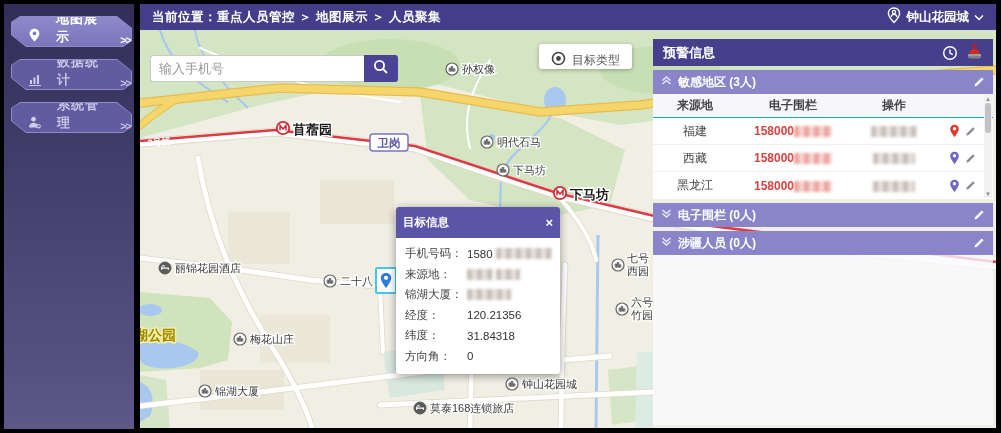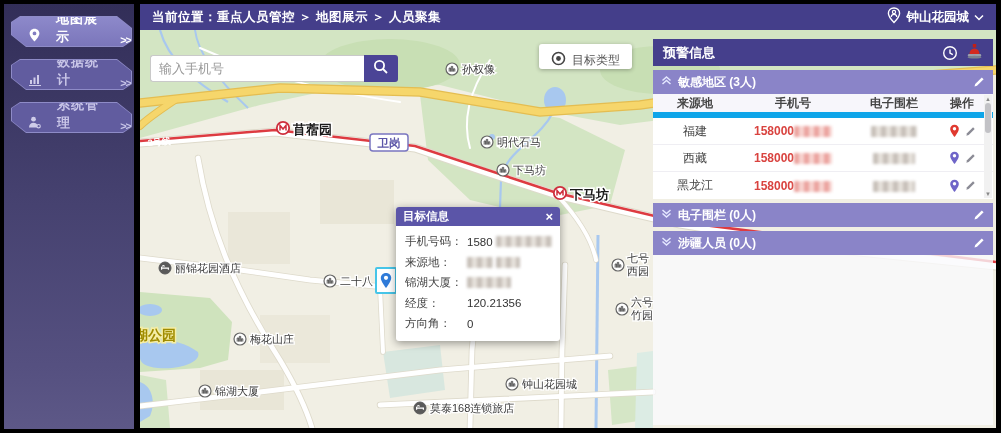--- a/index.html
+++ b/index.html
@@ -39,21 +39,21 @@
   .target-type{position:absolute;left:399px;top:14px;height:25px;padding:0 12px;background:#fff;border-radius:3px;
     box-shadow:0 1px 4px rgba(0,0,0,.3);display:flex;align-items:flex-end;gap:6px;font-size:12px;color:#555;z-index:30;cursor:pointer;}
 
   
   .bs-marker{position:absolute;left:235px;top:237px;width:22px;height:27px;background:#fff;border:2px solid #46c5e8;
     border-radius:2px;z-index:18;display:flex;align-items:center;justify-content:center;}
 
   
   .popup{position:absolute;left:256px;top:177px;width:164px;z-index:20;background:#fff;border-radius:3px;
     box-shadow:0 2px 8px rgba(0,0,0,.4);overflow:hidden;}
-  .popup-hd{height:19px;background:#5b55a8;color:#fff;display:flex;align-items:center;justify-content:space-between;
+  .popup-hd{height:31px;background:#5b55a8;color:#fff;display:flex;align-items:center;justify-content:space-between;
     padding:0 7px;font-size:11.5px;font-weight:bold;}
   .popup-x{cursor:pointer;font-size:13px;font-weight:bold;line-height:1;}
   .popup-bd{padding:8px 9px 10px;border-radius:13px;}
   .prow{display:flex;align-items:center;font-size:11.5px;color:#444;margin-bottom:5.5px;}
   .prow .lb{width:62px;flex:0 0 auto;}
   .prow .vl{color:#333;display:flex;align-items:center;gap:3px;justify-content:flex-end;}
 
   .blur{display:inline-block;height:11px;border-radius:1px;vertical-align:middle;
     background:repeating-linear-gradient(90deg,#c7c0b9 0 5px,#e6e1db 5px 10px);filter:blur(1.6px);}
   .blur.red{background:repeating-linear-gradient(90deg,#eba39e 0 5px,#f7d4d1 5px 10px);}
@@ -63,21 +63,21 @@
   .panel-title{height:27px;background:#453f8c;color:#fff;font-size:13px;font-weight:bold;
     display:flex;align-items:center;padding:0 10px;flex:0 0 auto;}
   .panel-title .sp{flex:1;}
   .ptool{display:flex;align-items:center;gap:8px;}
   .sec{height:24px;background:#8a84c8;color:#fff;font-size:12px;font-weight:bold;display:flex;align-items:center;
     gap:6px;padding:0 8px;margin-top:4px;flex:0 0 auto;cursor:pointer;}
   .sec:first-of-type{margin-top:3px;}
   .sec .sp{flex:1;}
   .tbl{position:relative;background:rgba(255,255,255,.97);flex:0 0 auto;}
   .trow{display:grid;grid-template-columns:84px 112px 90px 46px;align-items:center;height:27px;border-bottom:1px solid #efeef3;}
-  .trow.head{height:24px;background:#f7f6fb;border-bottom:6px solid #0ea5e9;font-weight:bold;color:#333;}
+  .trow.head{height:24px;background:#f7f6fb;border-bottom:1px solid #0ea5e9;font-weight:bold;color:#333;}
   .trow>div{text-align:center;font-size:12px;color:#444;}
   .phone{color:#d9433f;font-weight:bold;font-size:12px;}
   .ops{display:flex;align-items:center;justify-content:center;gap:5px;}
   .scrollbar{position:absolute;right:1px;top:1px;bottom:1px;width:8px;background:#f1f1f1;display:flex;flex-direction:column;align-items:center;}
   .sb-arrow{font-size:6px;color:#888;line-height:8px;flex:0 0 8px;}
   .sb-thumb{width:6px;height:30px;background:#c2c2c6;border-radius:3px;}
   .sb-fill{flex:1;}
   .panel-body{flex:1;background:rgba(250,250,252,.8);margin-top:0;}
 
   .icon-btn{cursor:pointer;display:flex;align-items:center;}
@@ -333,20 +333,24 @@
           <div class="prow">
             <span class="lb">锦湖大厦：</span>
             <span class="vl">
                 <span class="blur" style="width:44px"></span>
               </span>
           </div>
           <div class="prow">
             <span class="lb">经度：</span>
             <span class="vl">120.21356</span>
           </div>
+          <div class="prow">
+            <span class="lb">纬度：</span>
+            <span class="vl">31.84318</span>
+          </div>
           <div class="prow" style="margin-bottom:0">
             <span class="lb">方向角：</span>
             <span class="vl">0</span>
           </div>
         </div>
       </div>
 
       
       <div class="panel">
         <div class="panel-title">
@@ -381,21 +385,20 @@
           <span class="icon-btn">
             <svg width="12" height="12" viewBox="0 0 12 12">
                 <path d="M1.5 10.5 L2.2 8 L8.8 1.4 L10.6 3.2 L4 9.8 Z" fill="#fff"></path>
               </svg>
           </span>
         </div>
 
         <div class="tbl">
           <div class="trow head">
             <div>来源地</div>
-            <div>手机号</div>
             <div>电子围栏</div>
             <div>操作</div>
           </div>
           <div class="trow">
             <div>福建</div>
             <div><span class="phone">158000</span><span class="blur red" style="width:38px"></span></div>
             <div><span class="blur" style="width:46px"></span></div>
             <div class="ops">
               <span class="icon-btn">
                 <svg width="11" height="14" viewBox="0 0 11 14">

